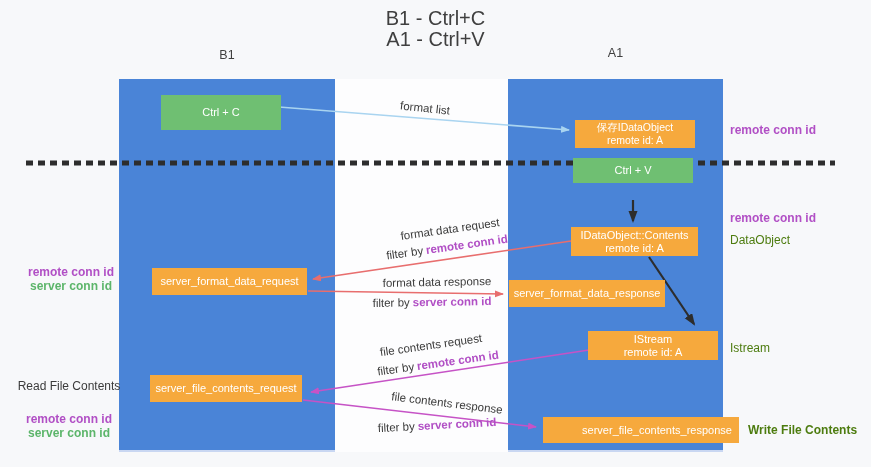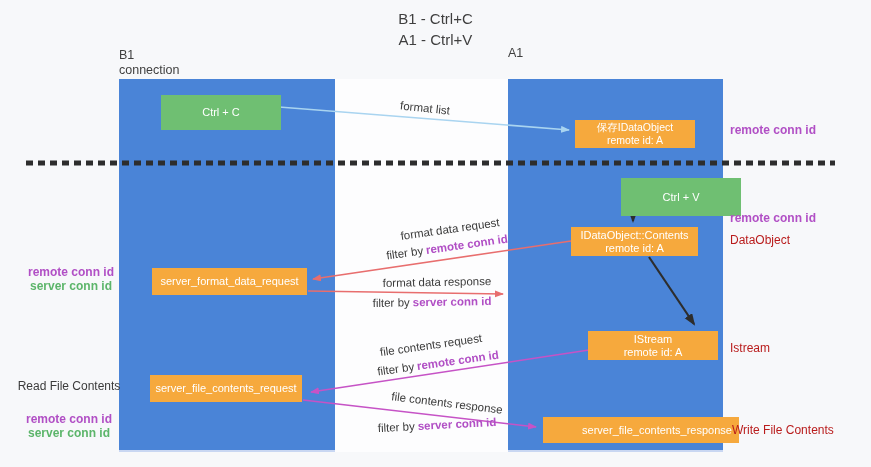--- a/index.html
+++ b/index.html
@@ -10,60 +10,59 @@
   }
   .midband{position:absolute;left:335px;top:79px;width:173px;height:373px;background:#fdfdfe;}
   .col{
     position:absolute;top:79px;height:371px;background:#4a84d7;
     border-bottom:2px solid #c9d7f2;
   }
   .col-left{left:119px;width:216px;}
   .col-right{left:508px;width:215px;}
   .title{
     position:absolute;left:0;right:0;top:8px;text-align:center;
-    font-size:15px;line-height:21px;color:#3f3f3f;
+    font-size:20px;line-height:21px;color:#3f3f3f;
   }
   .colhdr{
-    position:absolute;text-align:left;font-size:12.5px;line-height:15px;color:#3f3f3f;
+    position:absolute;text-align:center;font-size:12.5px;line-height:15px;color:#3f3f3f;
   }
   .hdr-left{left:119px;width:216px;top:48px;}
   .hdr-right{left:508px;width:215px;top:46px;}
   .box{
     position:absolute;display:flex;flex-direction:column;align-items:center;justify-content:center;
     color:#ffffff;text-align:center;font-size:11px;line-height:13px;
   }
   .green{background:#6fbf72;}
   .orange{background:#f6a93d;}
   svg.arrows{position:absolute;left:0;top:0;pointer-events:none;}
   .alabel{
     position:absolute;font-size:11.5px;color:#3b3b3b;white-space:nowrap;
     transform-origin:center;
   }
   .fprefix{margin-right:3px;}
   .cid-purple{color:#b14fc5;font-weight:bold;}
   .cid-green{color:#5cb56a;font-weight:bold;}
-  .sidelbl{position:absolute;font-size:12px;color:#b91c1c;white-space:nowrap;}
+  .sidelbl{position:absolute;font-size:12px;color:#4d7c0f;white-space:nowrap;}
   .sidelbl.bold-purple{color:#b14fc5;font-weight:bold;}
   .lgroup{position:absolute;text-align:center;font-size:12px;line-height:14px;white-space:nowrap;}
 </style>
 </head>
 <body>
 
 <div class="canvas">
 
   <div class="midband"></div>
 
   <div class="title">
     <div>B1 - Ctrl+C</div>
     <div>A1 - Ctrl+V</div>
   </div>
 
   <div class="colhdr hdr-left">
     <div>B1</div>
-    <div>connection</div>
   </div>
   <div class="colhdr hdr-right">
     <div>A1</div>
   </div>
 
   <div class="col col-left"></div>
   <div class="col col-right"></div>
 
   <svg class="arrows" width="871" height="467" viewBox="0 0 871 467">
     <defs>
@@ -100,33 +99,36 @@
 
   <div class="box green" style="left:161px;top:95px;width:120px;height:35px;">
     <div>Ctrl + C</div>
   </div>
 
   <div class="box orange" style="left:575px;top:120px;width:120px;height:28px;font-size:10.5px;text-align:center;">
     <div>保存IDataObject</div>
     <div>remote id: A</div>
   </div>
 
-  <div class="box green" style="left:573px;top:178px;width:120px;height:38px;margin-left:48px;">
+  <div class="box green" style="left:573px;top:158px;width:120px;height:25px;">
     <div>Ctrl + V</div>
   </div>
 
   <div class="box orange" style="left:571px;top:227px;width:127px;height:29px;">
     <div>IDataObject::Contents</div>
     <div>remote id: A</div>
   </div>
 
   <div class="box orange" style="left:152px;top:268px;width:155px;height:27px;justify-content:center;">
     <div>server_format_data_request</div>
   </div>
 
+  <div class="box orange" style="left:509px;top:280px;width:156px;height:27px;">
+    <div>server_format_data_response</div>
+  </div>
 
   <div class="box orange" style="left:588px;top:331px;width:130px;height:29px;">
     <div>IStream</div>
     <div>remote id: A</div>
   </div>
 
   <div class="box orange" style="left:150px;top:375px;width:152px;height:27px;">
     <div>server_file_contents_request</div>
   </div>
 
@@ -157,21 +159,21 @@
   <div class="alabel" style="left:447px;top:403px;transform:translate(-50%,-50%) rotate(7deg);">file contents response</div>
 
   <div class="alabel" style="left:437px;top:425px;transform:translate(-50%,-50%) rotate(-3deg);">
     <span class="fprefix">filter by</span><span class="cid-purple">server conn id</span>
   </div>
 
   <div class="sidelbl bold-purple" style="left:730px;top:123px;">remote conn id</div>
   <div class="sidelbl bold-purple" style="left:730px;top:211px;">remote conn id</div>
   <div class="sidelbl" style="left:730px;top:233px;">DataObject</div>
   <div class="sidelbl" style="left:730px;top:341px;">Istream</div>
-  <div class="sidelbl" style="left:732px;top:423px;">Write File Contents</div>
+  <div class="sidelbl" style="left:748px;top:423px;font-weight:bold;">Write File Contents</div>
 
   <div class="lgroup" style="left:19px;top:265px;width:104px;">
     <div class="cid-purple">remote conn id</div>
     <div class="cid-green">server conn id</div>
   </div>
 
   <div class="lgroup" style="left:14px;top:379px;width:110px;">
     <div style="color:#3b3b3b;margin-bottom:19px;">Read File Contents</div>
     <div class="cid-purple">remote conn id</div>
     <div class="cid-green">server conn id</div>

